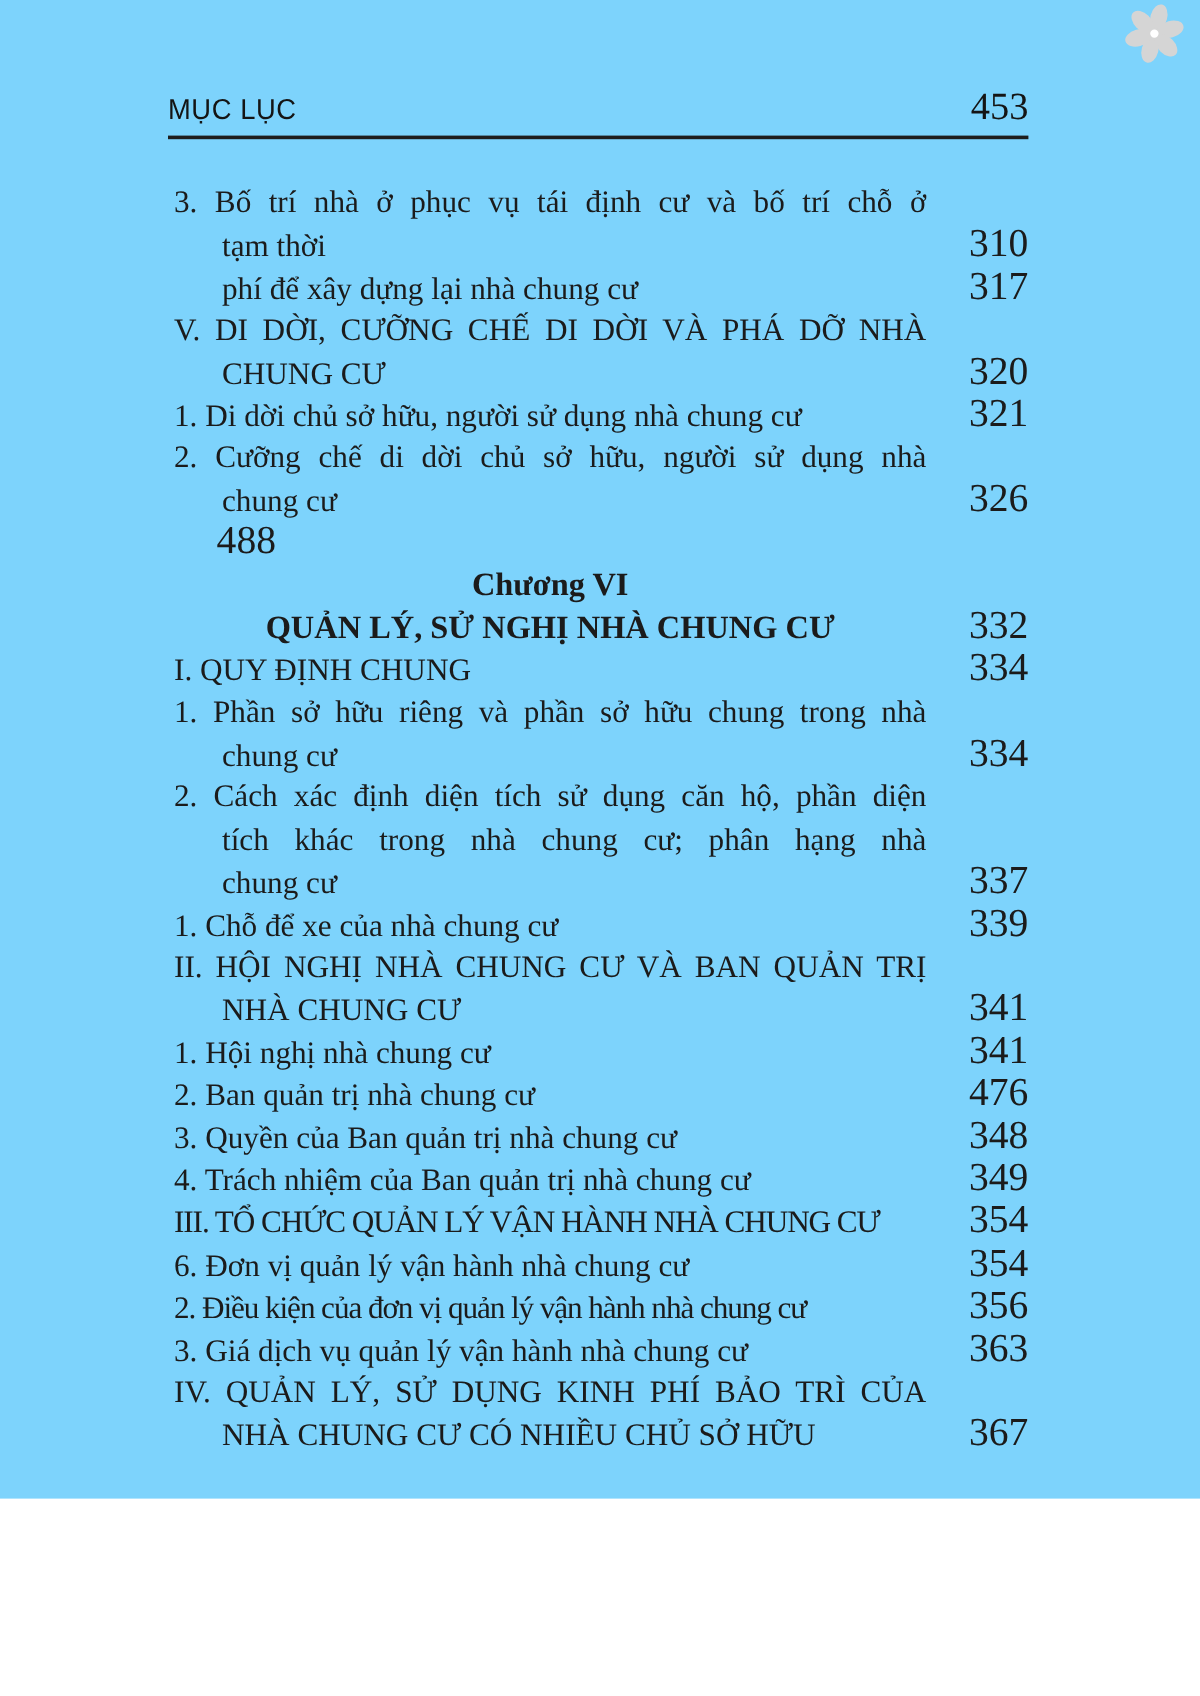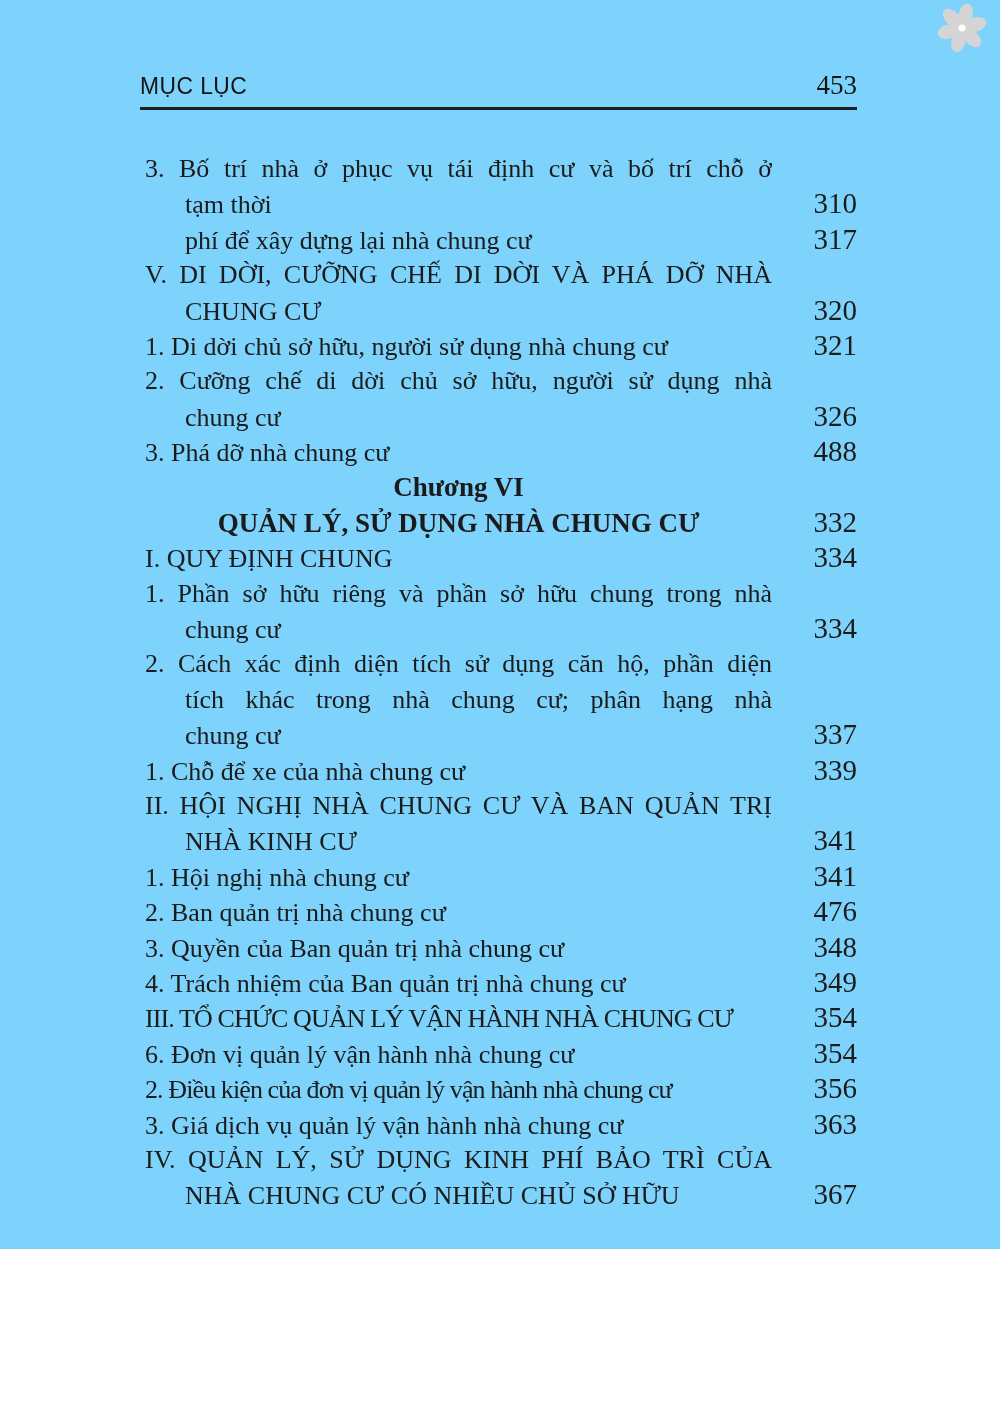--- a/index.html
+++ b/index.html
@@ -21,37 +21,37 @@
     display:flex;justify-content:space-between;align-items:baseline;
     border-bottom:3px solid #1d1d1d;
     padding-bottom:6px;
   }
   #header .htitle{
     font-family:"Liberation Sans", sans-serif;
     font-size:24px;letter-spacing:.5px;font-weight:400;color:#141414;
     transform:scaleX(.95);transform-origin:left bottom;
   }
   #header .hpage{
-    font-size:27px;color:#141414;
+    font-size:32px;color:#141414;
   }
   
   #toc-list{
     position:absolute;left:145px;top:151px;width:712px;
   }
   .line{
     display:flex;align-items:baseline;
     height:35.4px;line-height:35.4px;
     font-size:26px;
   }
   .line .txt{
     flex:1 1 auto;min-width:0;
     white-space:nowrap;
   }
   .line .pg{
-    flex:0 0 85px;text-align:right;font-size:29px;
+    flex:0 0 85px;text-align:right;font-size:33px;
   }
   .line.indent .txt{padding-left:40px;}
   .line.justify .txt{
     white-space:normal;
     text-align:justify;
     text-align-last:justify;
     overflow:hidden;max-height:35.4px;
   }
   .line.bold .txt{font-weight:700;font-size:27px;}
   .line.center .txt{text-align:center;text-align-last:center;}
@@ -107,29 +107,28 @@
       </div>
       <div class="line justify">
         <span class="txt">2. Cưỡng chế di dời chủ sở hữu, người sử dụng nhà</span>
         <span class="pg"></span>
       </div>
       <div class="line indent">
         <span class="txt">chung cư</span>
         <span class="pg">326</span>
       </div>
       <div class="line">
-        <span class="txt">3. Phá dỡ nhà chung cư</span>
         <span class="pg">488</span>
       </div>
       <div class="line bold center">
         <span class="txt">Chương VI</span>
         <span class="pg"></span>
       </div>
       <div class="line bold center">
-        <span class="txt">QUẢN LÝ, SỬ DỤNG NHÀ CHUNG CƯ</span>
+        <span class="txt">QUẢN LÝ, SỬ NGHỊ NHÀ CHUNG CƯ</span>
         <span class="pg">332</span>
       </div>
       <div class="line">
         <span class="txt">I. QUY ĐỊNH CHUNG</span>
         <span class="pg">334</span>
       </div>
       <div class="line justify">
         <span class="txt">1. Phần sở hữu riêng và phần sở hữu chung trong nhà</span>
         <span class="pg"></span>
       </div>
@@ -151,21 +150,21 @@
       </div>
       <div class="line">
         <span class="txt">1. Chỗ để xe của nhà chung cư</span>
         <span class="pg">339</span>
       </div>
       <div class="line justify">
         <span class="txt">II. HỘI NGHỊ NHÀ CHUNG CƯ VÀ BAN QUẢN TRỊ</span>
         <span class="pg"></span>
       </div>
       <div class="line indent">
-        <span class="txt">NHÀ KINH CƯ</span>
+        <span class="txt">NHÀ CHUNG CƯ</span>
         <span class="pg">341</span>
       </div>
       <div class="line">
         <span class="txt">1. Hội nghị nhà chung cư</span>
         <span class="pg">341</span>
       </div>
       <div class="line">
         <span class="txt">2. Ban quản trị nhà chung cư</span>
         <span class="pg">476</span>
       </div>

